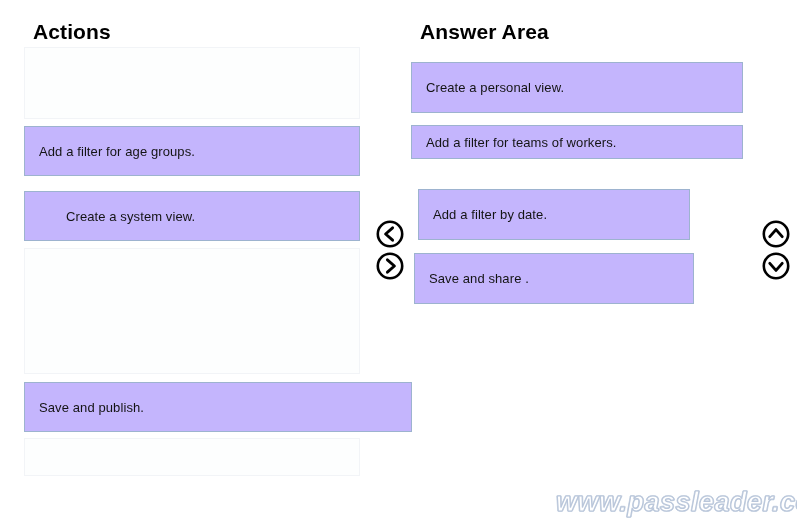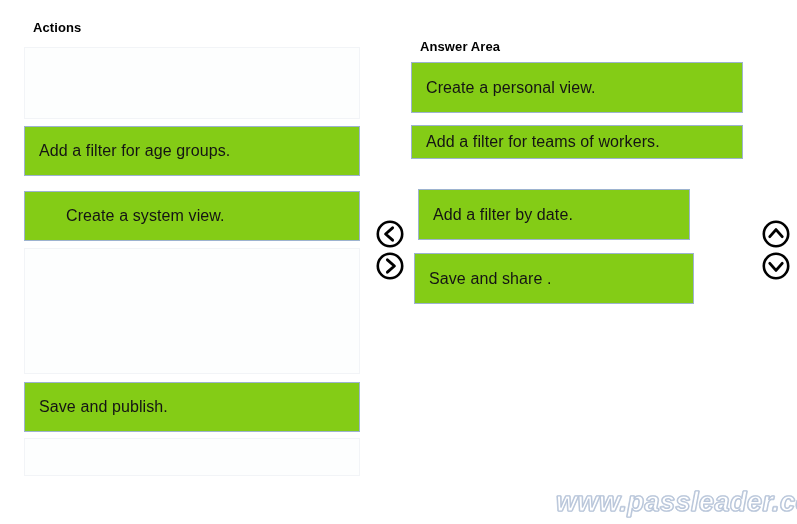--- a/index.html
+++ b/index.html
@@ -12,46 +12,46 @@
     height: 524px;
     position: relative;
     overflow: hidden;
     font-family: "Liberation Sans", sans-serif;
     color: #1a1a1a;
   }
 
   
   .col-heading {
     position: absolute;
-    font-size: 13px;
+    font-size: 21px;
     font-weight: bold;
     color: #000000;
     letter-spacing: 0.1px;
     white-space: nowrap;
   }
   #heading-actions { left: 33px; top: 20px; }
-  #heading-answer  { left: 420px; top: 20px; margin-top: 19px; }
+  #heading-answer  { left: 420px; top: 20px; }
 
   
   .dropzone {
     position: absolute;
     border: 1px solid #f2f4f7;
     background: #fdfefe;
     box-sizing: border-box;
   }
 
   
   .tile {
     position: absolute;
     box-sizing: border-box;
     border: 1px solid #9db3cf;
-    background: #84cc16;
+    background: #c4b5fd;
     display: flex;
     align-items: center;
-    font-size: 16px;
+    font-size: 13px;
     color: #141414;
     padding-left: 14px;
     white-space: nowrap;
     letter-spacing: 0.1px;
   }
 
   
   .arrow-btn {
     position: absolute;
     width: 30px;
@@ -85,21 +85,21 @@
 
 <div>
   <div class="col-heading" id="heading-actions">Actions</div>
 
   <div class="dropzone" style="left:24px; top:47px; width:336px; height:72px;"></div>
   <div class="dropzone" style="left:24px; top:248px; width:336px; height:126px;"></div>
   <div class="dropzone" style="left:24px; top:438px; width:336px; height:38px;"></div>
 
   <div class="tile" style="left:24px; top:126px; width:336px; height:50px;">Add a filter for age groups.</div>
   <div class="tile" style="left:24px; top:191px; width:336px; height:50px;padding-left:41px;">Create a system view.</div>
-  <div class="tile" style="left:24px; top:382px; width:336px; height:50px;">Save and publish.</div>
+  <div class="tile" style="left:24px; top:382px; width:388px; height:50px;">Save and publish.</div>
 </div>
 
 <div>
   <div class="col-heading" id="heading-answer">Answer Area</div>
 
   <div class="tile" style="left:411px; top:62px; width:332px; height:51px;">Create a personal view.</div>
   <div class="tile" style="left:411px; top:125px; width:332px; height:34px;">Add a filter for teams of workers.</div>
   <div class="tile" style="left:418px; top:189px; width:272px; height:51px;">Add a filter by date.</div>
   <div class="tile" style="left:414px; top:253px; width:280px; height:51px;">Save and share .</div>
 </div>

